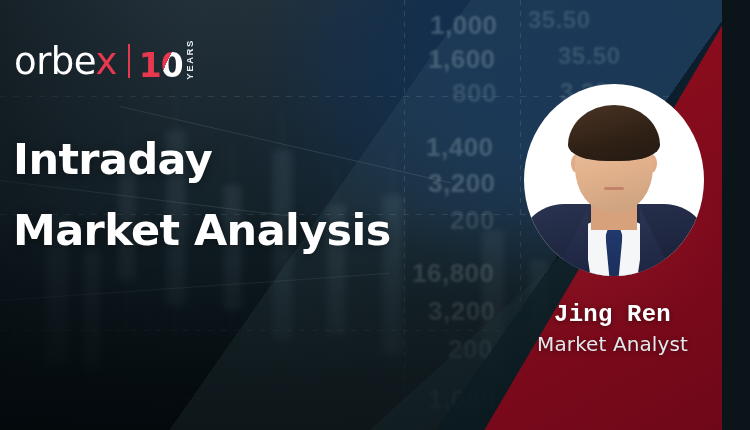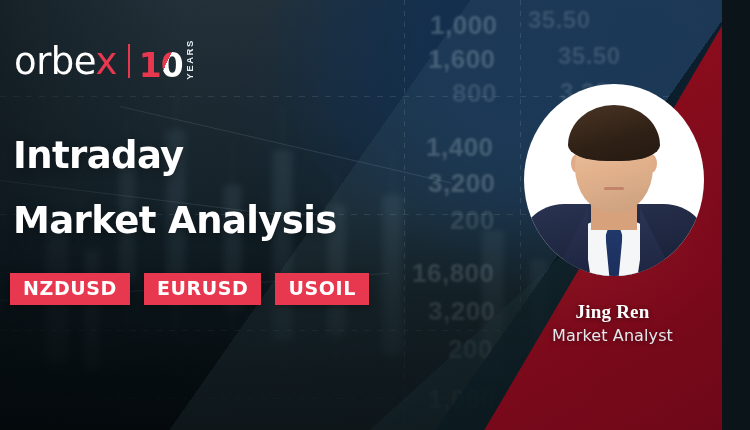--- a/index.html
+++ b/index.html
@@ -118,21 +118,21 @@
   .badge-years {
     writing-mode:vertical-rl; text-orientation:mixed;
     transform:rotate(180deg);
     color:#e7eef2; font-size:9.5px; font-weight:700; letter-spacing:1.6px;
     margin-left:2px; margin-bottom:1px; line-height:1;
   }
 
   
   .headline {
     position:absolute; left:13px; top:136px; width:470px;
-    color:#ffffff; font-weight:700; font-size:37px; line-height:1.08;
+    color:#ffffff; font-weight:700; font-size:43px; line-height:1.08;
     letter-spacing:-.6px; font-family:"DejaVu Sans", sans-serif;
     text-shadow:0 2px 10px rgba(0,0,0,.35);
   }
   .headline .l2 { display:block;margin-top:25px; }
 
   
   .tags { position:absolute; left:10px; top:273px; display:flex; gap:14px; }
   .tag {
     background:#e8384f; color:#ffffff;
     font-size:19px; font-weight:700; letter-spacing:.6px;
@@ -193,26 +193,26 @@
             background:#2b2018; }
   .pr-eye.l { left:58px; } .pr-eye.r { right:58px; }
   .pr-mouth { position:absolute; top:103px; left:50%; transform:translateX(-50%);
               width:20px; height:3px; border-radius:3px; background:#b9755f; opacity:.75; }
 
   
   .analyst {
     position:absolute; left:500px; top:300px; width:225px; text-align:center;
   }
   .analyst-name {
-    color:#ffffff; font-size:19px; font-weight:700; letter-spacing:.2px;
-    font-family:Liberation Serif, serif; line-height:1.25;
+    color:#ffffff; font-size:24px; font-weight:700; letter-spacing:.2px;
+    font-family:Liberation Mono, monospace; line-height:1.25;
     text-shadow:0 1px 5px rgba(0,0,0,.45);
   }
   .analyst-role {
-    color:#e3e8ec; font-size:16px; font-weight:400; letter-spacing:.1px;
+    color:#e3e8ec; font-size:20px; font-weight:400; letter-spacing:.1px;
     font-family:"DejaVu Sans", sans-serif; line-height:1.35; margin-top:1px;
     text-shadow:0 1px 5px rgba(0,0,0,.4);
   }
 </style>
 </head>
 <body>
 
 <div id="banner">
 
   <div class="bg-base"></div>
@@ -281,25 +281,20 @@
       <span class="badge-num badge-zero">0</span>
       <span class="badge-years">YEARS</span>
     </span>
   </div>
 
   <div class="headline">
     <span>Intraday</span>
     <span class="l2">Market Analysis</span>
   </div>
 
-  <div class="tags">
-      <span class="tag">NZDUSD</span>
-      <span class="tag">EURUSD</span>
-      <span class="tag">USOIL</span>
-    </div>
 
   <div class="portrait">
     <div class="pr-shoulders"></div>
     <div class="pr-shirt"></div>
     <div class="pr-lapel-l"></div>
     <div class="pr-lapel-r"></div>
     <div class="pr-tie"></div>
     <div class="pr-neck"></div>
     <div class="pr-ear l"></div>
     <div class="pr-ear r"></div>

